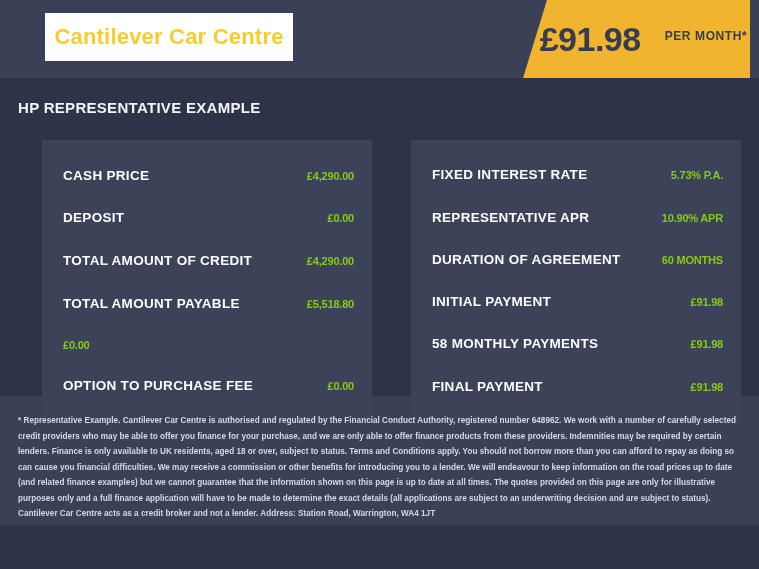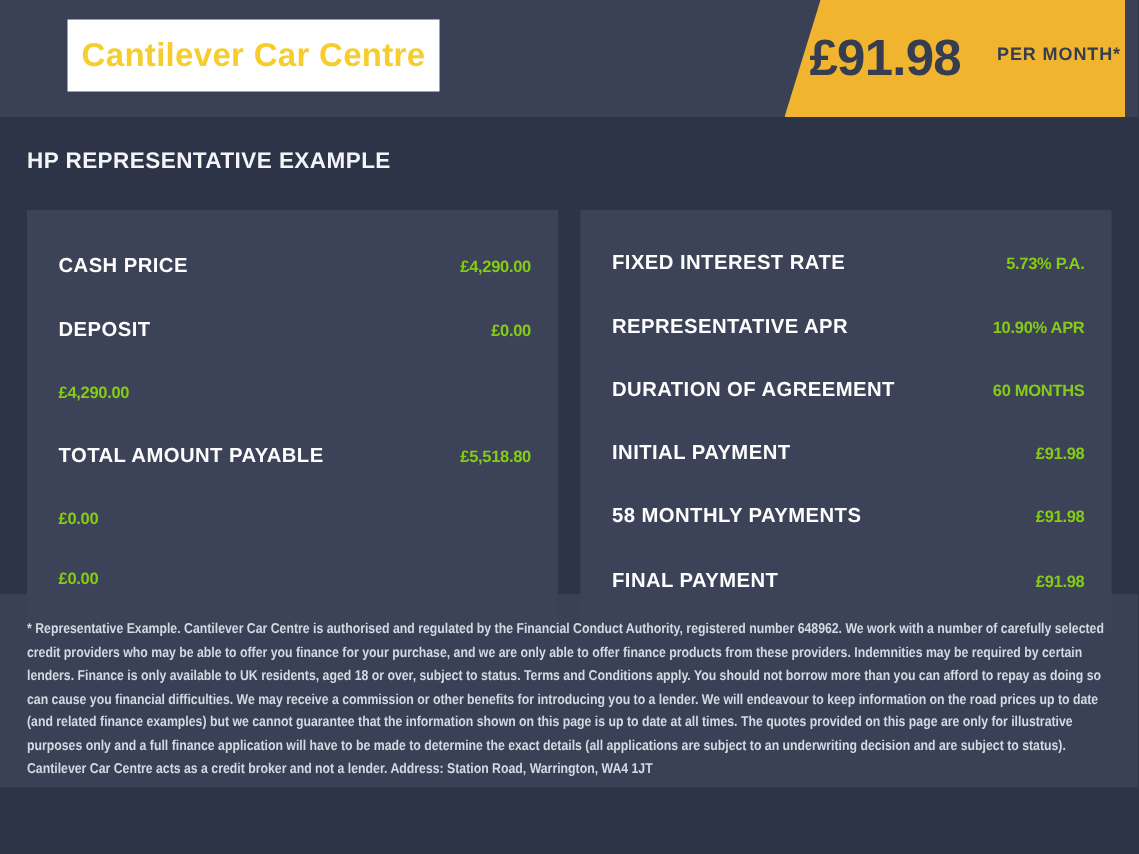--- a/index.html
+++ b/index.html
@@ -74,20 +74,21 @@
   }
   .panel {
     flex: 1;
     height: 281px;
     background: #3c4257;
     display: flex;
     flex-direction: column;
     justify-content: space-evenly;
     padding: 0 18px 0 21px;
     box-sizing: border-box;
+    margin-left: 24px;
   }
   .finance-row {
     display: flex;
     justify-content: space-between;
     align-items: baseline;
   }
   .row-label {
     color: #fdfdfe;
     font-size: 13.5px;
     font-weight: 700;
@@ -139,30 +140,32 @@
     <div class="panel">
       <div class="finance-row">
         <span class="row-label">CASH PRICE</span>
         <span class="row-value">£4,290.00</span>
       </div>
       <div class="finance-row">
         <span class="row-label">DEPOSIT</span>
         <span class="row-value">£0.00</span>
       </div>
       <div class="finance-row">
+        <span class="row-label">TOTAL AMOUNT OF CREDIT</span>
         <span class="row-value">£4,290.00</span>
       </div>
       <div class="finance-row">
         <span class="row-label">TOTAL AMOUNT PAYABLE</span>
         <span class="row-value">£5,518.80</span>
       </div>
       <div class="finance-row">
         <span class="row-value">£0.00</span>
       </div>
       <div class="finance-row">
+        <span class="row-label">OPTION TO PURCHASE FEE</span>
         <span class="row-value">£0.00</span>
       </div>
     </div>
 
     <div class="panel">
       <div class="finance-row">
         <span class="row-label">FIXED INTEREST RATE</span>
         <span class="row-value">5.73% P.A.</span>
       </div>
       <div class="finance-row">

